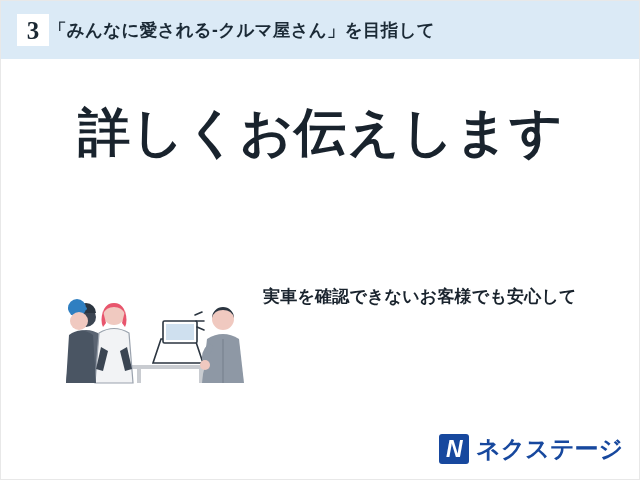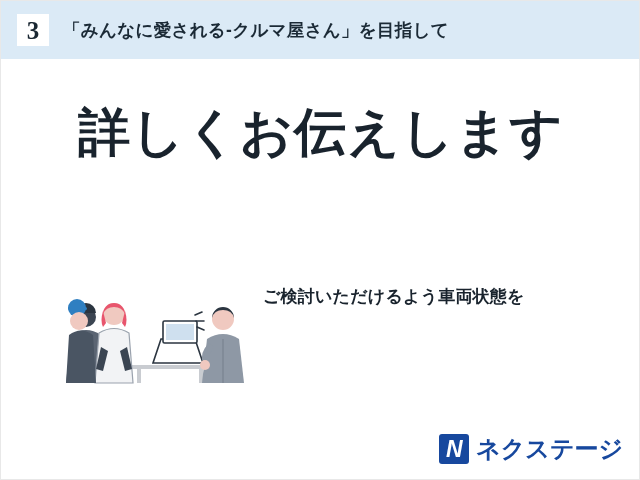--- a/index.html
+++ b/index.html
@@ -40,21 +40,20 @@
     font-size: 25px;
     font-weight: bold;
     display: flex;
     align-items: center;
     justify-content: center;
     font-family: "Liberation Serif", serif;
     line-height: 1;
     flex: 0 0 auto;
   }
   .header-title {
-    margin-left: 14px;
     font-size: 17.5px;
     font-weight: bold;
     color: #1b2a36;
     letter-spacing: 0.3px;
     white-space: nowrap;
   }
   
   .headline {
     position: absolute;
     left: 0;
@@ -184,21 +183,21 @@
       <path d="M150,62 q16,-10 32,0 l5,44 l-42,0 z" fill="#8e98a5"></path>
       <path d="M166,62 l0,44" stroke="#79838f" stroke-width="1.2" fill="none"></path>
       <path d="M152,66 q-10,10 -6,20 l7,-2 q-2,-8 4,-14 z" fill="#8e98a5"></path>
       <circle cx="148" cy="88" r="5" fill="#f0c9c0"></circle>
 
       <path d="M138,38 l7,-3 M139,44 l8,0 M140,50 l7,3" stroke="#2b3540" stroke-width="1.6" stroke-linecap="round" fill="none"></path>
     </svg>
   </div>
 
   <div class="bodycopy">
-    <div>ご検討いただけるよう車両状態を</div>
+    <div>実車を確認できないお客様でも安心して</div>
   </div>
 
   <div class="footer">
     <div class="logo-mark">
       <span>N</span>
     </div>
     <div class="logo-text">ネクステージ</div>
   </div>
 
 </div>

